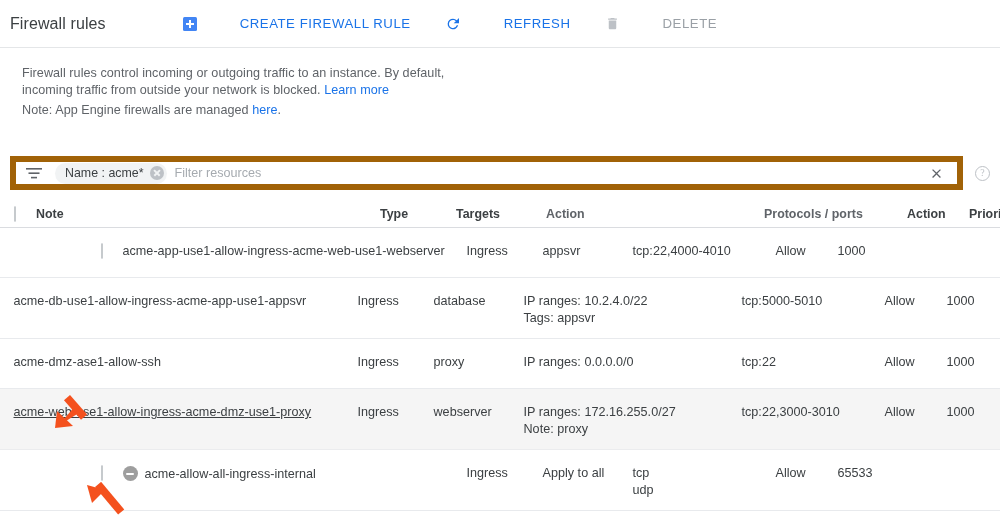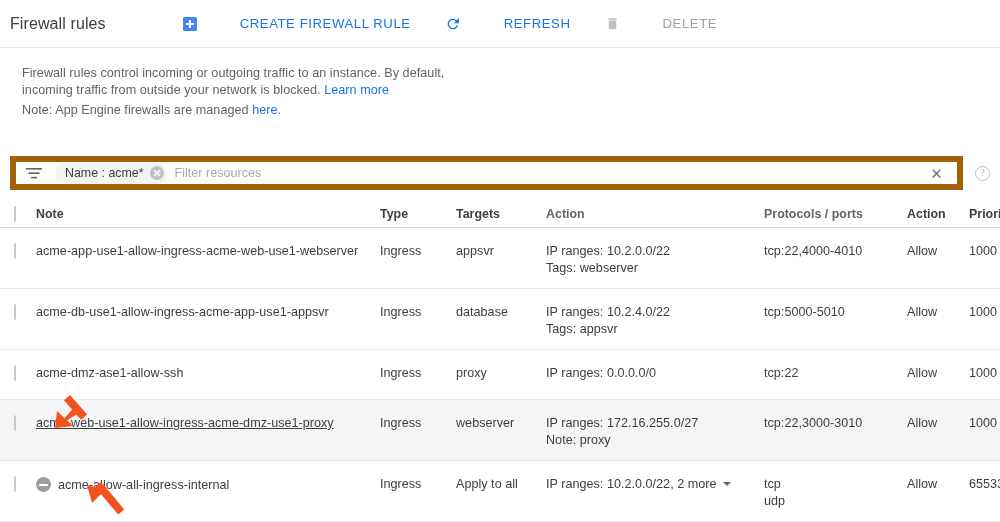--- a/index.html
+++ b/index.html
@@ -137,21 +137,21 @@
   .c-pri   { width: 60px; flex: none; }
 
   .hdr .cell { font-size: 12.4px; font-weight: bold; color: #3c4043; }
   .hdr .c-flt, .hdr .c-proto { color: #5f6368; font-weight: bold; }
 
   .chkbox {
     width: 13px; height: 13px;
     border: 1.6px solid #c6cacd; border-radius: 1.5px;
     background: #fff; cursor: pointer;
   }
-  .body-row { min-height: 50px; padding: 16px 16px 13px 0; }
+  .body-row { min-height: 50px; padding: 16px 16px 13px 0; justify-content: center; }
   .name-link { color: #3c4043; cursor: pointer; }
   .name-link.underl { text-decoration: underline; }
   .name-cell-inner { display: flex; align-items: center; }
   .dis-icon {
     width: 15px; height: 15px; border-radius: 50%;
     background: #9e9e9e; margin-right: 7px; flex: none;
     position: relative;
   }
   .dis-icon::after {
     content: ""; position: absolute; left: 3.3px; top: 6.6px;
@@ -259,24 +259,20 @@
   <div id="rows-host">
       <div class="row body-row">
         <div class="cell c-chk"><span class="chkbox"></span></div>
         <div class="cell c-name">
           <span class="name-cell-inner">
             <span class="name-link">acme-app-use1-allow-ingress-acme-web-use1-webserver</span>
           </span>
         </div>
         <div class="cell c-type">Ingress</div>
         <div class="cell c-tgt">appsvr</div>
-        <div class="cell c-flt">
-          <div><span>IP ranges: 10.2.0.0/22</span></div>
-          <div class="sub line2">Tags: webserver</div>
-        </div>
         <div class="cell c-proto">
           <div>tcp:22,4000-4010</div>
         </div>
         <div class="cell c-act">Allow</div>
         <div class="cell c-pri">1000</div>
       </div>
       <div class="row body-row">
         <div class="cell c-chk"><span class="chkbox"></span></div>
         <div class="cell c-name">
           <span class="name-cell-inner">
@@ -335,23 +331,20 @@
       <div class="row body-row">
         <div class="cell c-chk"><span class="chkbox"></span></div>
         <div class="cell c-name">
           <span class="name-cell-inner">
             <span class="dis-icon"></span>
             <span class="name-link">acme-allow-all-ingress-internal</span>
           </span>
         </div>
         <div class="cell c-type">Ingress</div>
         <div class="cell c-tgt">Apply to all</div>
-        <div class="cell c-flt">
-          <div><span>IP ranges: 10.2.0.0/22,</span> <span class="more-link">2 more</span><span class="caret"></span></div>
-        </div>
         <div class="cell c-proto">
           <div>tcp</div>
           <div class="line2">udp</div>
         </div>
         <div class="cell c-act">Allow</div>
         <div class="cell c-pri">65533</div>
       </div>
     </div>
 </div>
 

